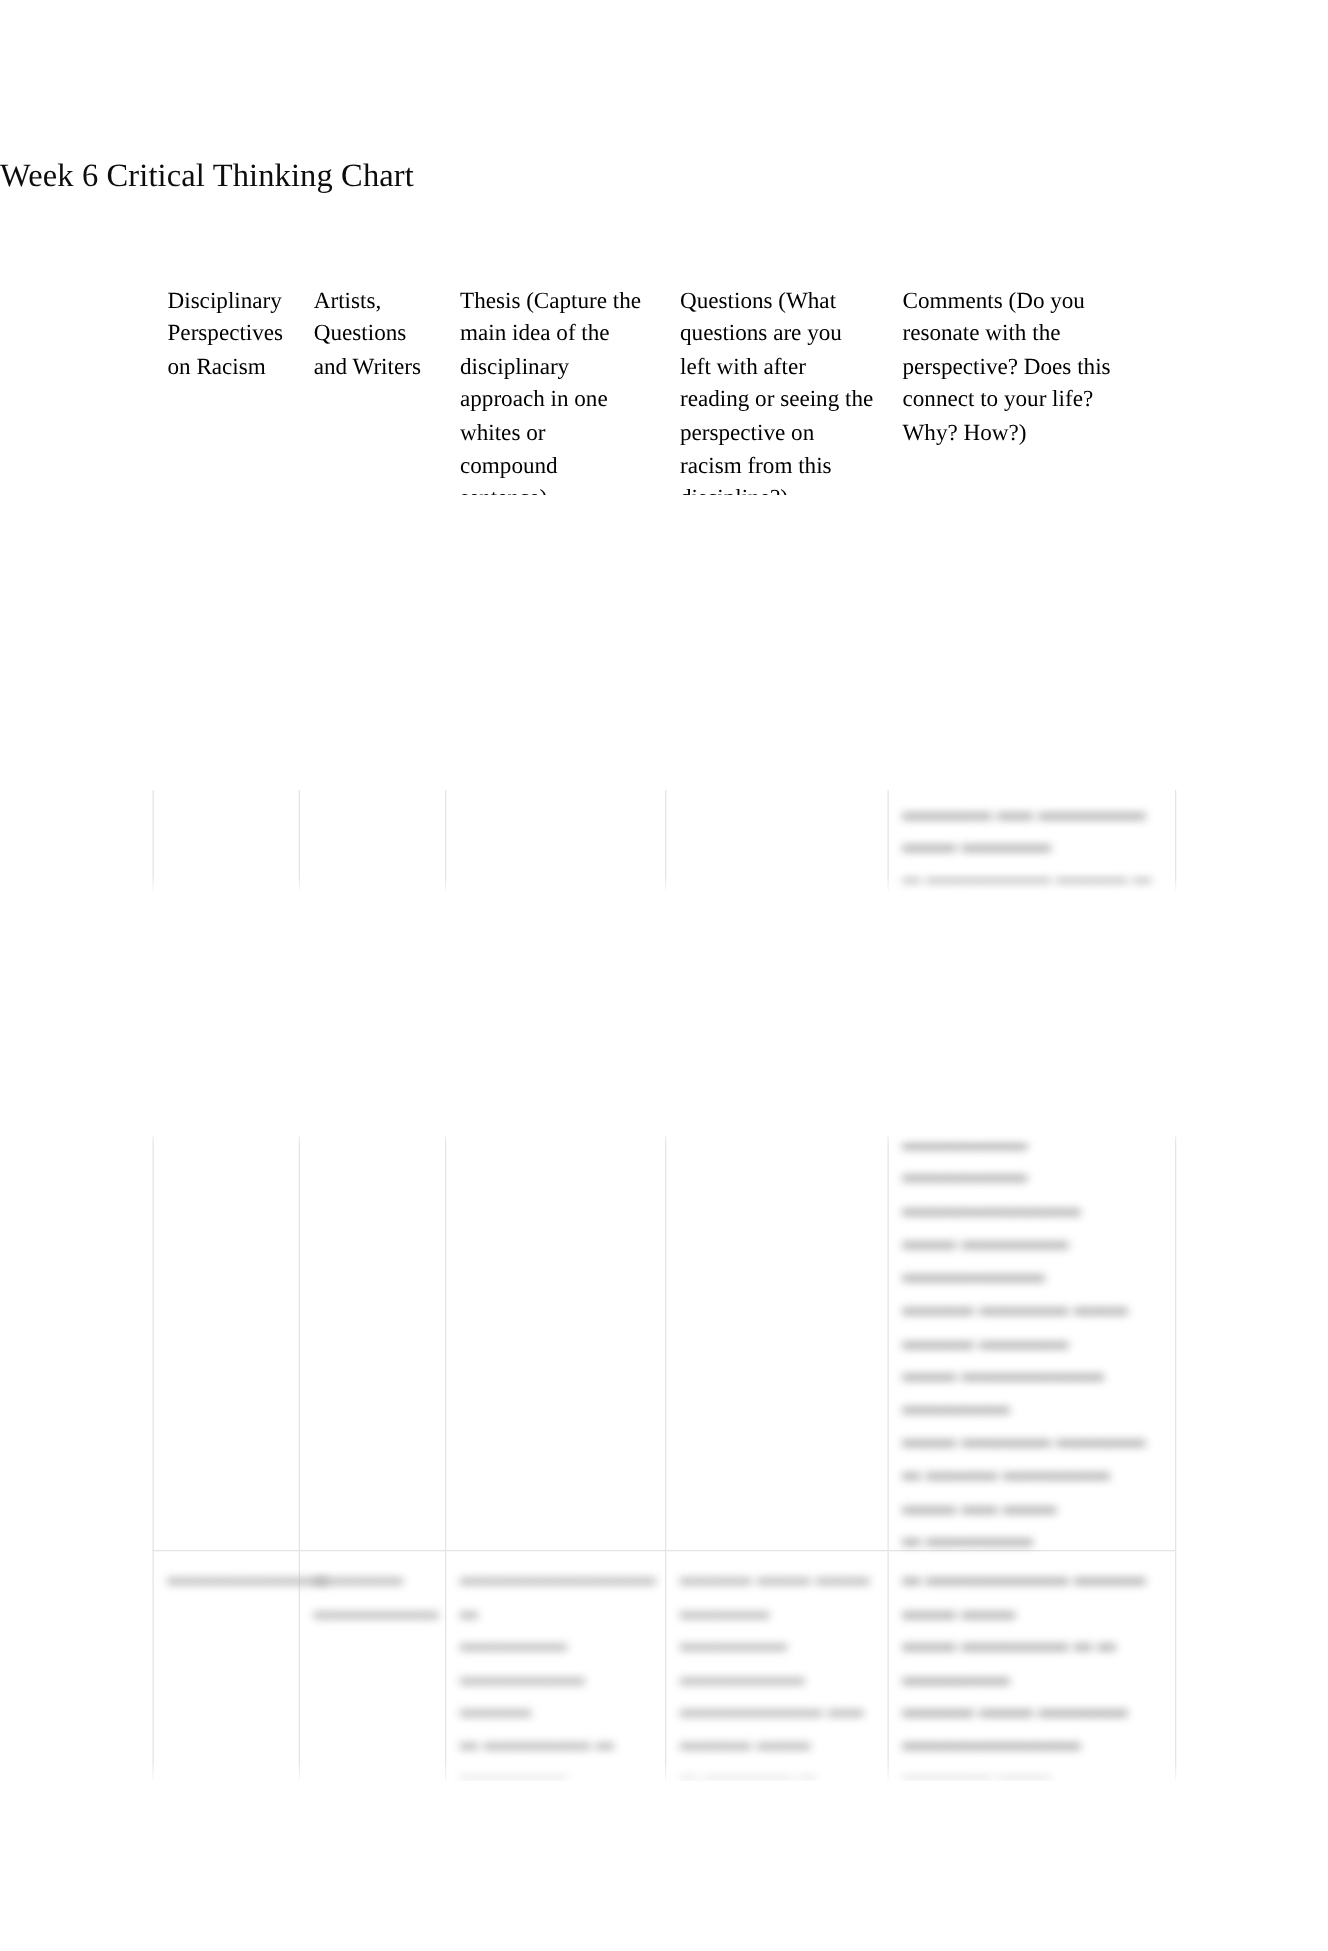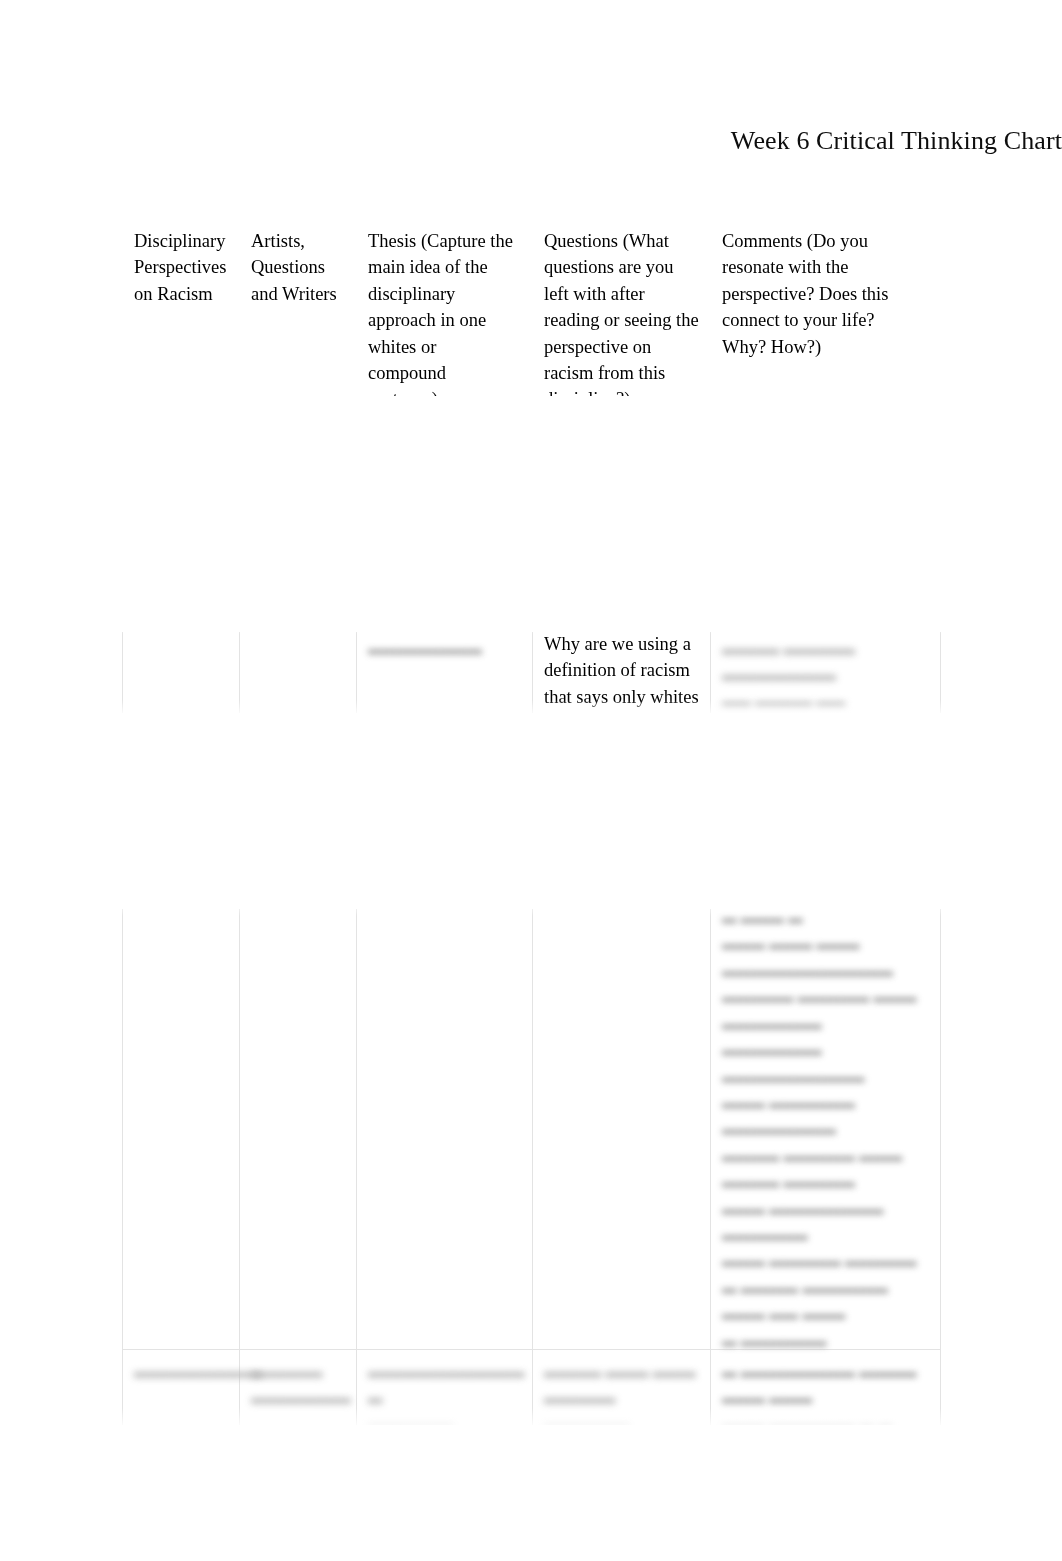--- a/index.html
+++ b/index.html
@@ -17,21 +17,21 @@
     color: #000000;
     -webkit-font-smoothing: antialiased;
   }
 
   
   .doc-title {
     position: absolute;
     left: 0;
     top: 124px;
     width: 1062px;
-    text-align: right;
+    text-align: left;
     font-size: 26px;
     line-height: 34px;
     font-weight: 400;
     color: #0d0d0d;
     letter-spacing: 0.1px;
   }
 
   
   .chart-table {
     position: absolute;
@@ -174,41 +174,20 @@
       </td>
       <td>
         <span class="hdr">Comments (Do you
 resonate with the
 perspective?  Does this
 connect to your life?
 Why? How?)</span>
       </td>
     </tr>
 
-    <tr class="body-row row-q">
-      <td>
-        <span class="redacted faint"></span>
-      </td>
-      <td>
-        <span class="redacted faint"></span>
-      </td>
-      <td>
-        <span class="redacted">▂▂▂▂▂▂▂▂</span>
-      </td>
-      <td>
-        <span class="cell-text">Why are we using a
-definition of racism
-that says only whites</span>
-      </td>
-      <td>
-        <span class="redacted soft">▂▂▂▂  ▂▂▂▂▂  ▂▂▂▂▂▂▂▂
-▂▂  ▂▂▂▂  ▂▂
-▂▂▂▂▂▂▂  ▂▂  ▂▂▂▂</span>
-      </td>
-    </tr>
 
     <tr class="body-row row-b">
       <td>
         <span class="redacted faint"></span>
       </td>
       <td>
         <span class="redacted faint"></span>
       </td>
       <td>
         <span class="redacted faint"></span>

